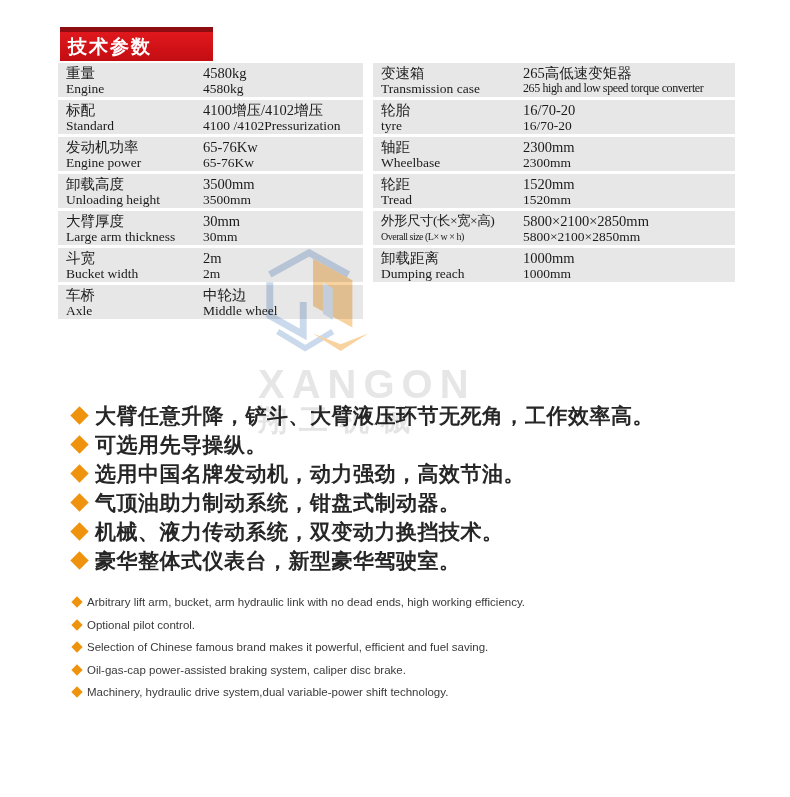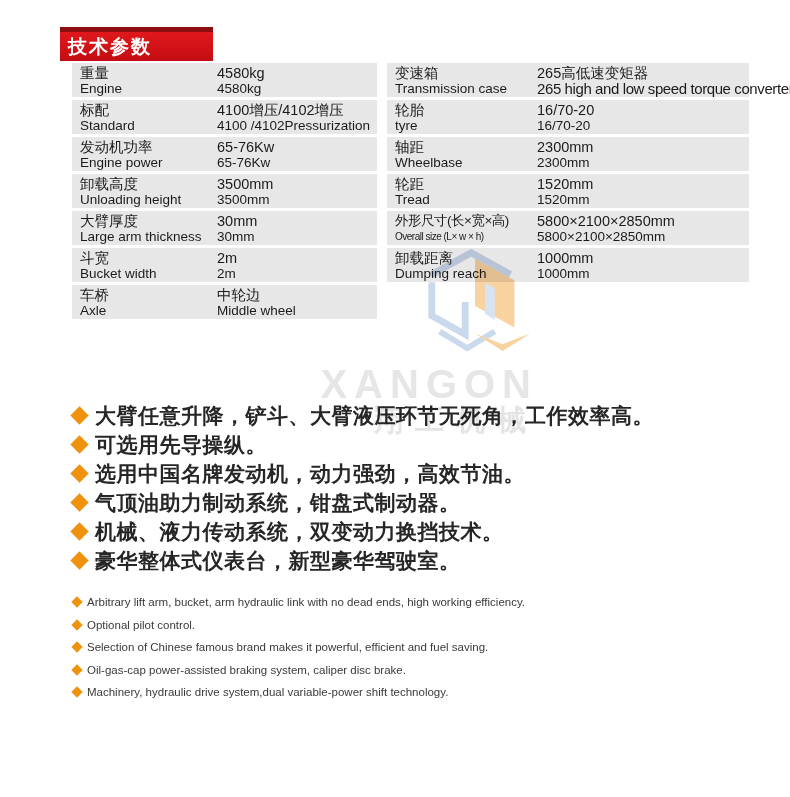--- a/index.html
+++ b/index.html
@@ -14,38 +14,38 @@
   
   .banner { position:absolute; left:60px; top:27px; width:153px; }
   .banner-top { height:5px; background:#8e0d10; }
   .banner-red {
     height:29px; background:linear-gradient(#e0181d,#c30d12);
     display:flex; align-items:center;
   }
   .banner-title { color:#fff; font-size:19px; font-weight:bold; letter-spacing:2px; padding-left:8px; }
 
   
-  .spec-table { position:absolute; left:72px; top:63px; width:705px; display:flex; }
+  .spec-table { position:absolute; left:58px; top:63px; width:705px; display:flex;font-family:Liberation Serif, serif; }
   .tcol.col-left  { width:305px; margin-right:10px; }
   .tcol.col-right { width:362px; }
   .row {
     height:34px; margin-bottom:3px; background:#e7e7e7;
     display:flex; align-items:center; padding-left:8px; white-space:nowrap;
   }
   .labels { flex:0 0 137px; }
   .col-right .labels { flex:0 0 142px; }
   .labels .cn, .vals .cn { font-size:14.5px; line-height:16px; }
   .labels .en, .vals .en { font-size:13.5px; line-height:15px; }
-  .col-right .row:nth-child(1) .vals .en { font-size:15px; letter-spacing:-0.4px; }
+  .col-right .row:nth-child(1) .vals .en { font-size:12px; letter-spacing:-0.4px; }
   .col-right .row:nth-child(5) .labels .cn { font-size:13.5px; letter-spacing:-0.5px; }
   .col-right .row:nth-child(5) .labels .en { font-size:10px; letter-spacing:-0.5px; }
 
   
   .watermark {
-    position:absolute; left:258px; top:240px; width:280px; text-align:right;
+    position:absolute; left:258px; top:240px; width:280px; text-align:left;
     opacity:0.6; mix-blend-mode:multiply; pointer-events:none; z-index:5;
   }
   .wm-brand   { font-size:40px; font-weight:bold; color:#d6d6d6; letter-spacing:7px; line-height:40px; margin-top:2px; }
   .wm-brand-cn{ font-size:29px; font-weight:bold; color:#d2d2d2; letter-spacing:12px; line-height:32px; }
 
   
   .features-cn { position:absolute; left:70px; top:401px; width:700px; }
   .feat-cn { display:flex; align-items:center; height:29px; }
   .feat-cn .feat-text { font-size:21px; font-weight:bold; color:#262626; letter-spacing:0.5px; white-space:nowrap; }
   .diamond-lg {

